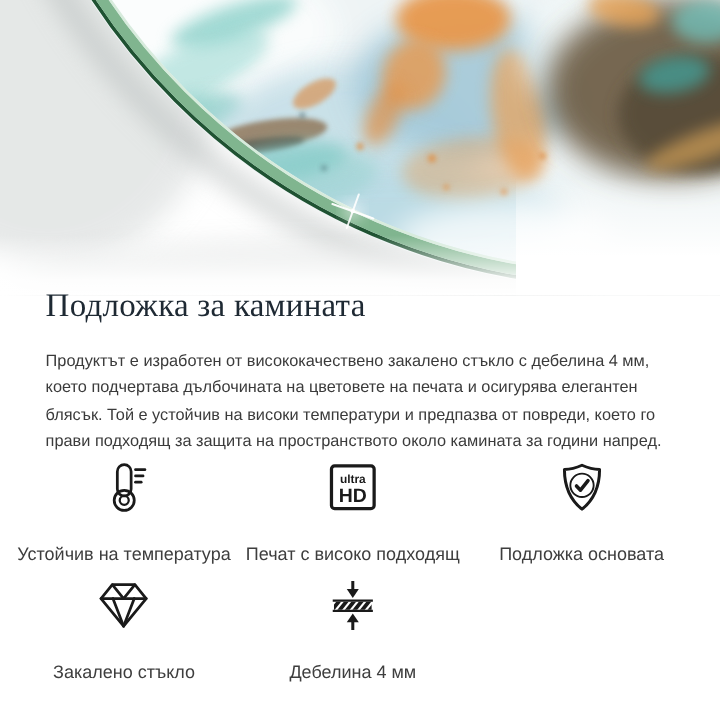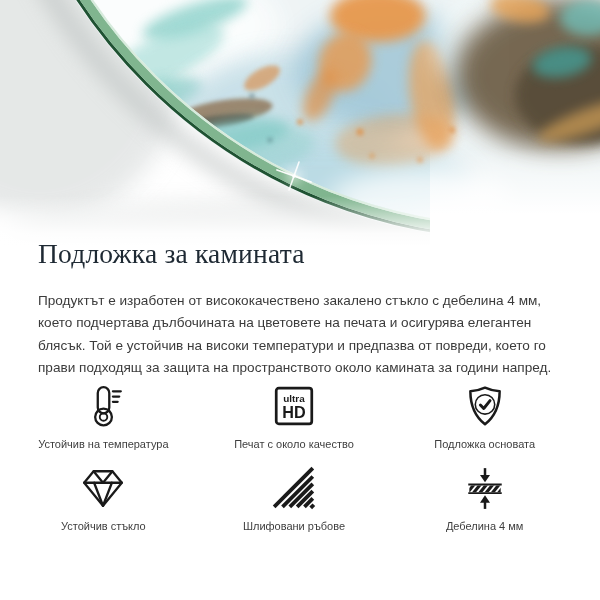--- a/index.html
+++ b/index.html
@@ -28,22 +28,22 @@
   .features{
     margin-top:2px;
     padding:0 20px 0 8px;
     display:grid;
     grid-template-columns:repeat(3,1fr);
     row-gap:11px;
   }
   .feature{display:flex;flex-direction:column;align-items:center;}
   .feature .iconbox{height:48px;display:flex;align-items:center;justify-content:center;}
   .feature .label{
-    margin-top:8px;height:15px;
-    font-size:11px;color:#3e3e3e;text-align:center;white-space:nowrap;
+    margin-top:24px;height:15px;
+    font-size:15px;color:#3e3e3e;text-align:center;white-space:nowrap;
   }
   .icon-svg{stroke:#1a1a1a;fill:none;stroke-width:2.2;stroke-linecap:round;stroke-linejoin:round;}
 </style>
 </head>
 <body>
 
 <div class="page">
 
   <div class="hero" role="img" aria-label="Кръгла стъклена подложка за камина с абстрактен мраморен принт в тюркоазено, светлосиньо, златисто и кафяво">
     <svg width="600" height="246" viewBox="0 0 600 246" xmlns="http://www.w3.org/2000/svg">
@@ -163,21 +163,21 @@
       </div>
 
       <div class="feature">
         <div class="iconbox">
           <svg width="46" height="46" viewBox="0 0 44 44">
             <rect x="5" y="5" width="34" height="34" rx="2.5" fill="none" stroke="#1a1a1a" stroke-width="2.6"></rect>
             <text x="22" y="18.5" text-anchor="middle" font-family="Liberation Sans, DejaVu Sans, sans-serif" font-size="9.5" font-weight="600" fill="#1a1a1a" stroke="none">ultra</text>
             <text x="22" y="33.5" text-anchor="middle" font-family="Liberation Sans, DejaVu Sans, sans-serif" font-size="15.5" font-weight="700" fill="#1a1a1a" stroke="none">HD</text>
           </svg>
         </div>
-        <div class="label">Печат с около качество</div>
+        <div class="label">Печат с високо подходящ</div>
       </div>
 
       <div class="feature">
         <div class="iconbox">
           <svg class="icon-svg" width="46" height="46" viewBox="0 0 44 44">
             <path d="M22,4.5 C27,6.8 31.5,7.8 36,7.8 C36,21 32,31.5 22,39.5 C12,31.5 8,21 8,7.8 C12.5,7.8 17,6.8 22,4.5 Z" stroke-width="2.4"></path>
             <circle cx="22" cy="20.5" r="9.3" stroke-width="1.5"></circle>
             <path d="M17.6,21 L20.8,24.4 L26.8,16.8" stroke-width="2.8"></path>
           </svg>
         </div>
@@ -187,38 +187,23 @@
       <div class="feature">
         <div class="iconbox">
           <svg class="icon-svg" width="46" height="46" viewBox="0 0 44 44" stroke-width="1.9">
             <polygon points="4,17 13,6 31,6 40,17 22,39"></polygon>
             <line x1="4" y1="17" x2="40" y2="17"></line>
             <polyline points="13,6 22,17 31,6"></polyline>
             <line x1="13.5" y1="17" x2="22" y2="39"></line>
             <line x1="30.5" y1="17" x2="22" y2="39"></line>
           </svg>
         </div>
-        <div class="label">Устойчив стъкло</div>
-      </div>
-
-      <div class="feature">
-        <div class="iconbox">
-          <svg width="46" height="46" viewBox="0 0 44 44">
-            <g stroke="#1a1a1a" stroke-width="3.6" stroke-linecap="butt" fill="none">
-              <line x1="3" y1="40" x2="40" y2="3"></line>
-              <line x1="11" y1="40" x2="40" y2="11"></line>
-              <line x1="18" y1="40" x2="40" y2="18"></line>
-              <line x1="25" y1="40" x2="40" y2="25"></line>
-              <line x1="32" y1="40" x2="40" y2="32"></line>
-              <line x1="38" y1="41" x2="41" y2="38"></line>
-            </g>
-          </svg>
-        </div>
-        <div class="label">Шлифовани ръбове</div>
-      </div>
+        <div class="label">Закалено стъкло</div>
+      </div>
+
 
       <div class="feature">
         <div class="iconbox">
           <svg width="46" height="46" viewBox="0 0 44 44">
             <defs>
                 <clipPath id="barClip">
                   <rect x="7" y="19.5" width="30" height="6.5"></rect>
                 </clipPath>
               </defs>
             <g clip-path="url(#barClip)" stroke="#1a1a1a" stroke-width="3" fill="none">

